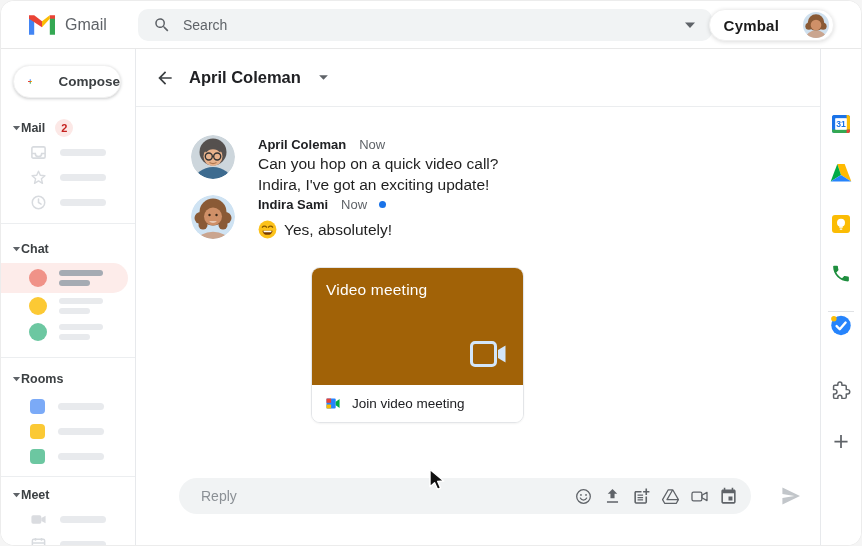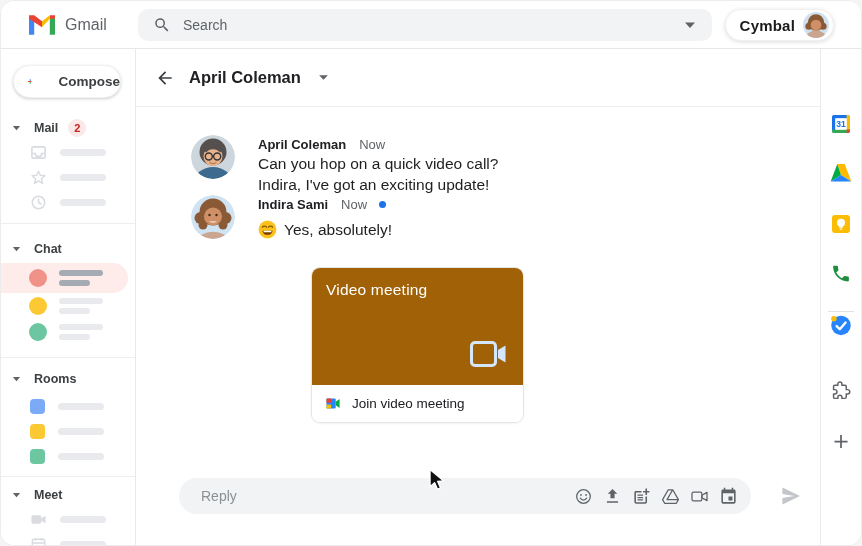--- a/index.html
+++ b/index.html
@@ -17,36 +17,36 @@
   .brand-label { margin-left:10px; font-size:16px; color:#5f6368; }
   .searchbar { position:absolute; left:137px; top:8px; width:574px; height:32px;
     background:#f1f3f4; border-radius:10px; display:flex; align-items:center; }
   .searchbar input { flex:1; border:none; outline:none; background:transparent;
     font-size:14px; color:#202124; margin-left:12px; font-family:inherit; }
   .searchbar input::placeholder { color:#5f6368; opacity:1; }
   .search-glyph { margin-left:15px; display:flex; }
   .search-caret { margin-right:16px; display:flex; }
   .account { position:absolute; right:27px; top:8px; height:32px; background:#fff;
     border-radius:17px; display:flex; align-items:center; padding:0 4px 0 14px;
-    border:1px solid #f0f0f0; box-shadow:0 1px 4px rgba(0,0,0,.14); }
+    border:1px solid #f0f0f0; box-shadow:0 1px 4px rgba(0,0,0,.14);gap:16px; }
   .account-name { font-size:15px; font-weight:700; color:#1b1b1b; margin-right:8px; letter-spacing:.2px;}
 
   
   .sidebar { position:absolute; left:0; top:48px; width:135px; height:498px;
     border-right:1px solid #e7e9ec; overflow:hidden; background:#fff; }
   .compose { margin:16px 0 0 12px; width:108px; height:33px; background:#fff;
     border:1px solid #f1f1f1; border-radius:17px; display:flex; align-items:center;
     box-shadow:0 1px 3px rgba(60,64,67,.25); cursor:pointer; }
   .compose svg { margin-left:14px; }
   .compose-label { margin-left:26px; font-size:13.5px; font-weight:600; color:#3c4043; }
   .section { }
   .section.bordered { border-top:1px solid #eceef0; }
   .sec-head { display:flex; align-items:center; height:24px; cursor:pointer; }
   .sec-head .chev { margin-left:11px; display:flex; }
-  .sec-label { margin-left:13px; font-size:12.5px; font-weight:700; color:#3c4043; }
+  .sec-label { font-size:12.5px; font-weight:700; color:#3c4043; }
   .badge { margin-left:10px; width:18px; height:18px; border-radius:50%; background:#fce8e6;
     color:#c5221f; font-size:11px; font-weight:700; display:flex; align-items:center; justify-content:center; }
   .srow { display:flex; align-items:center; height:25px; cursor:pointer; }
   .icon-slot { width:17px; margin-left:29px; display:flex; justify-content:center; }
   .bar { height:7px; width:46px; border-radius:4px; background:#e8eaed; margin-left:13px; }
   .dot-avatar { width:18px; height:18px; border-radius:50%; margin-left:28px; flex:none;}
   .sq-avatar { width:15px; height:15px; border-radius:4px; margin-left:29px; flex:none;}
   .bars2 { margin-left:12px; display:flex; flex-direction:column; gap:4px; }
   .bars2 .b1 { width:44px; height:6px; border-radius:3px; background:#e8eaed; }
   .bars2 .b2 { width:31px; height:6px; border-radius:3px; background:#e8eaed; }

